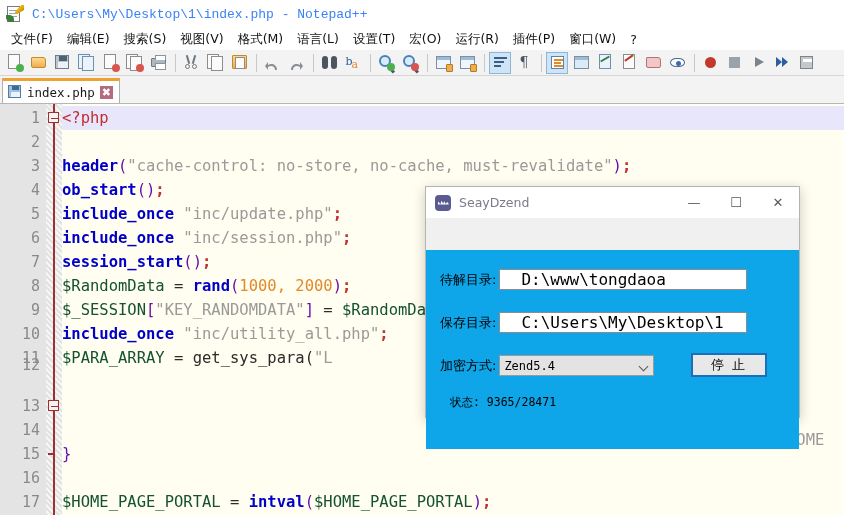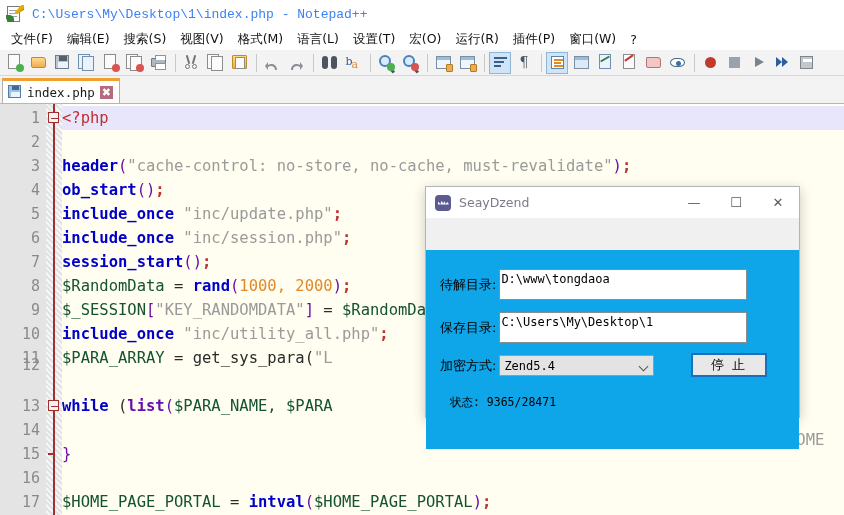--- a/index.html
+++ b/index.html
@@ -360,26 +360,26 @@
   }
   .field-row {
     position: absolute; display: flex; align-items: center;
   }
   .field-label {
     font-size: 13px; color: #000;
     font-family: "DejaVu Sans", "Liberation Sans", sans-serif;
     white-space: nowrap;
   }
   .field-input {
-    height: 31px;
+    height: 21px;
     background: #ffffff;
     border: 1px solid #8c8c8c;
-    padding: 0 1px;
+    padding: 0 21px;
     font-family: "DejaVu Sans Mono", "Liberation Mono", monospace;
-    font-size: 12px; color: #000;
+    font-size: 16px; color: #000;
     line-height: 19px;
     outline: none;
   }
   .combo {
     height: 21px; width: 155px;
     background: #e3e3e3;
     border: 1px solid #9a9a9a;
     position: relative;
     display:flex; align-items:center;
     padding-left: 4px;
@@ -722,21 +722,20 @@
           <div class="lnum">11</div>
           <div class="codetxt"><span class="var">$PARA_ARRAY</span><span class="plain"> = get_sys_para(</span><span class="str">"L</span></div>
         </div>
         <div class="row" style="top: 249px;">
           <div class="lnum">12</div>
           <div class="codetxt"></div>
         </div>
         <div class="row" style="top: 290px;">
           <div class="lnum">13</div>
           <div class="fold-box" style="top: 6px; left: 48px;"></div>
-          <div class="codetxt"><span class="kw">while</span><span class="plain"> (</span><span class="kw2">list</span><span class="op">(</span><span class="var">$PARA_NAME, $PARA</span></div>
         </div>
         <div class="row" style="top: 314px;">
           <div class="lnum">14</div>
         </div>
         <div class="row" style="top: 338px;">
           <div class="lnum">15</div>
           <div class="fold-tick" style="top: 11px; left: 48px;"></div>
           <div class="codetxt"><span class="op">}</span></div>
         </div>
         <div class="row" style="top: 362px;">

